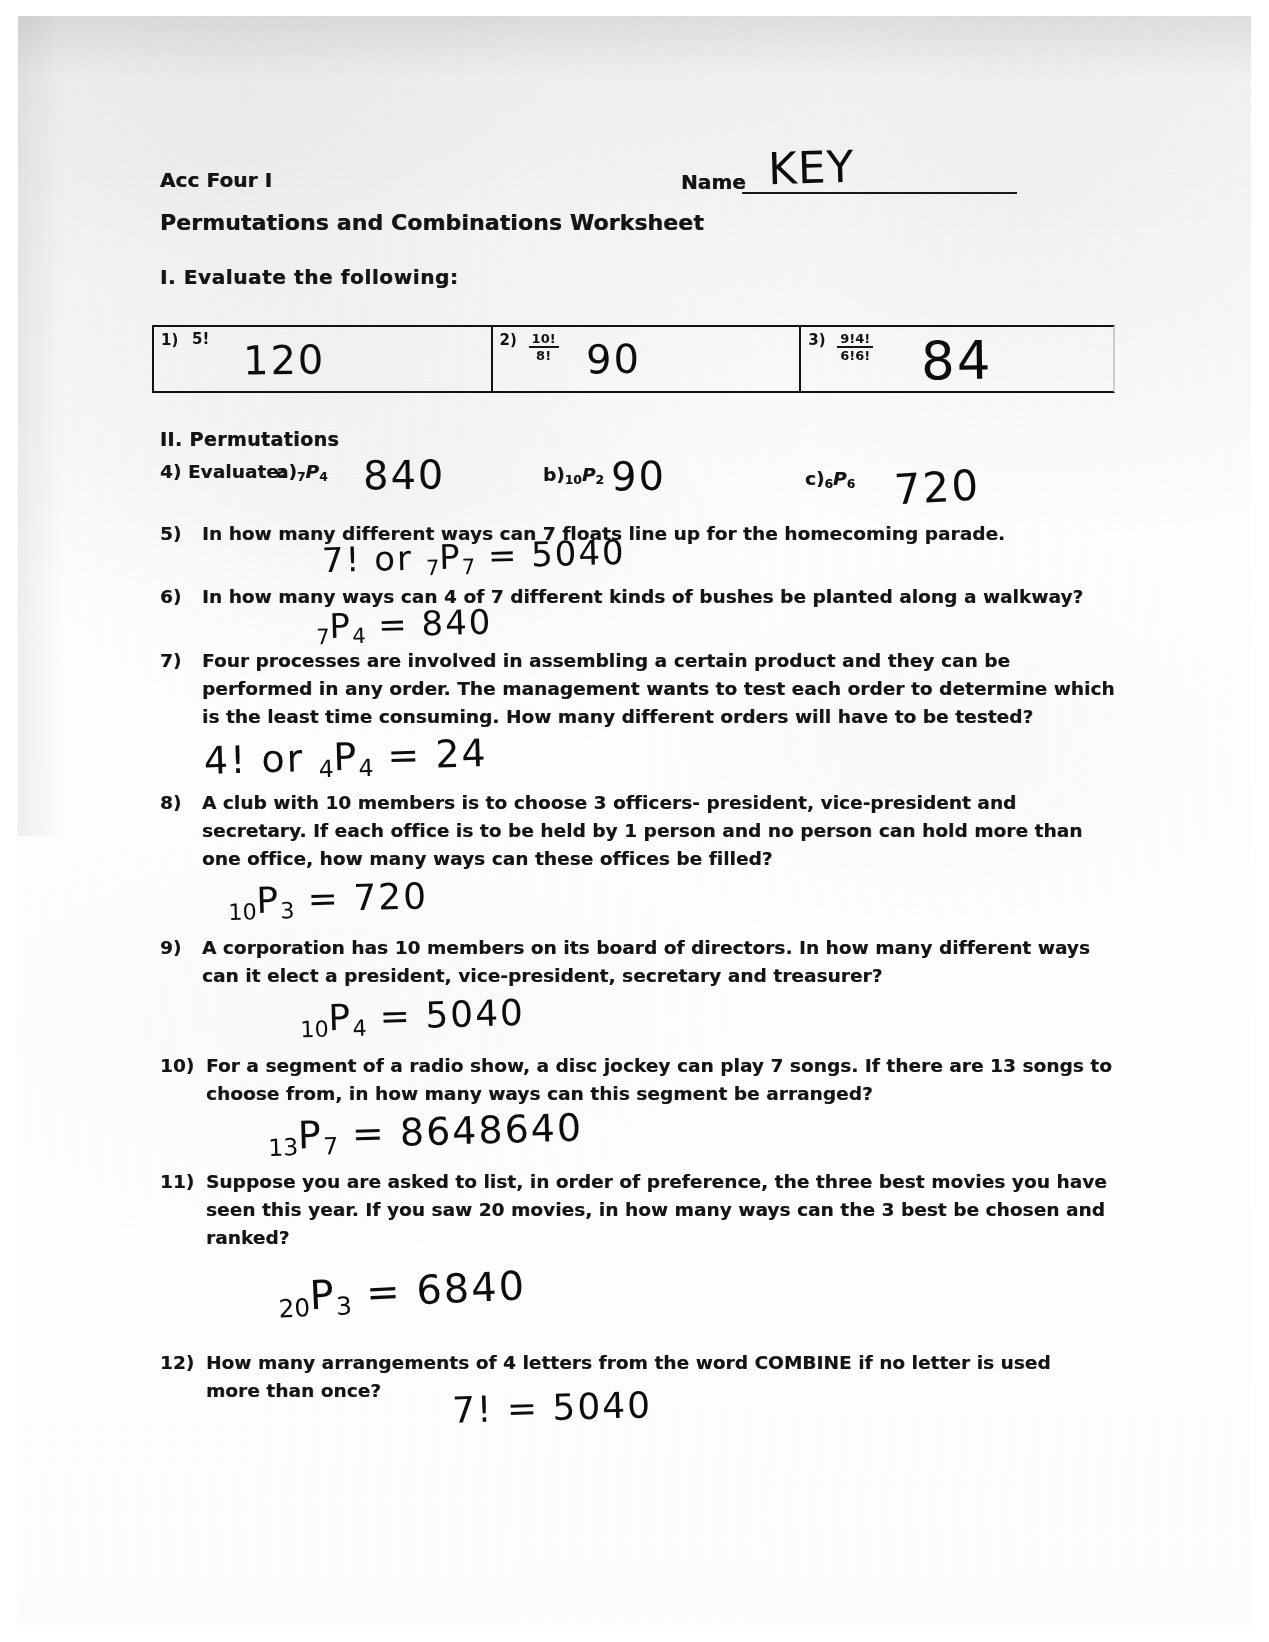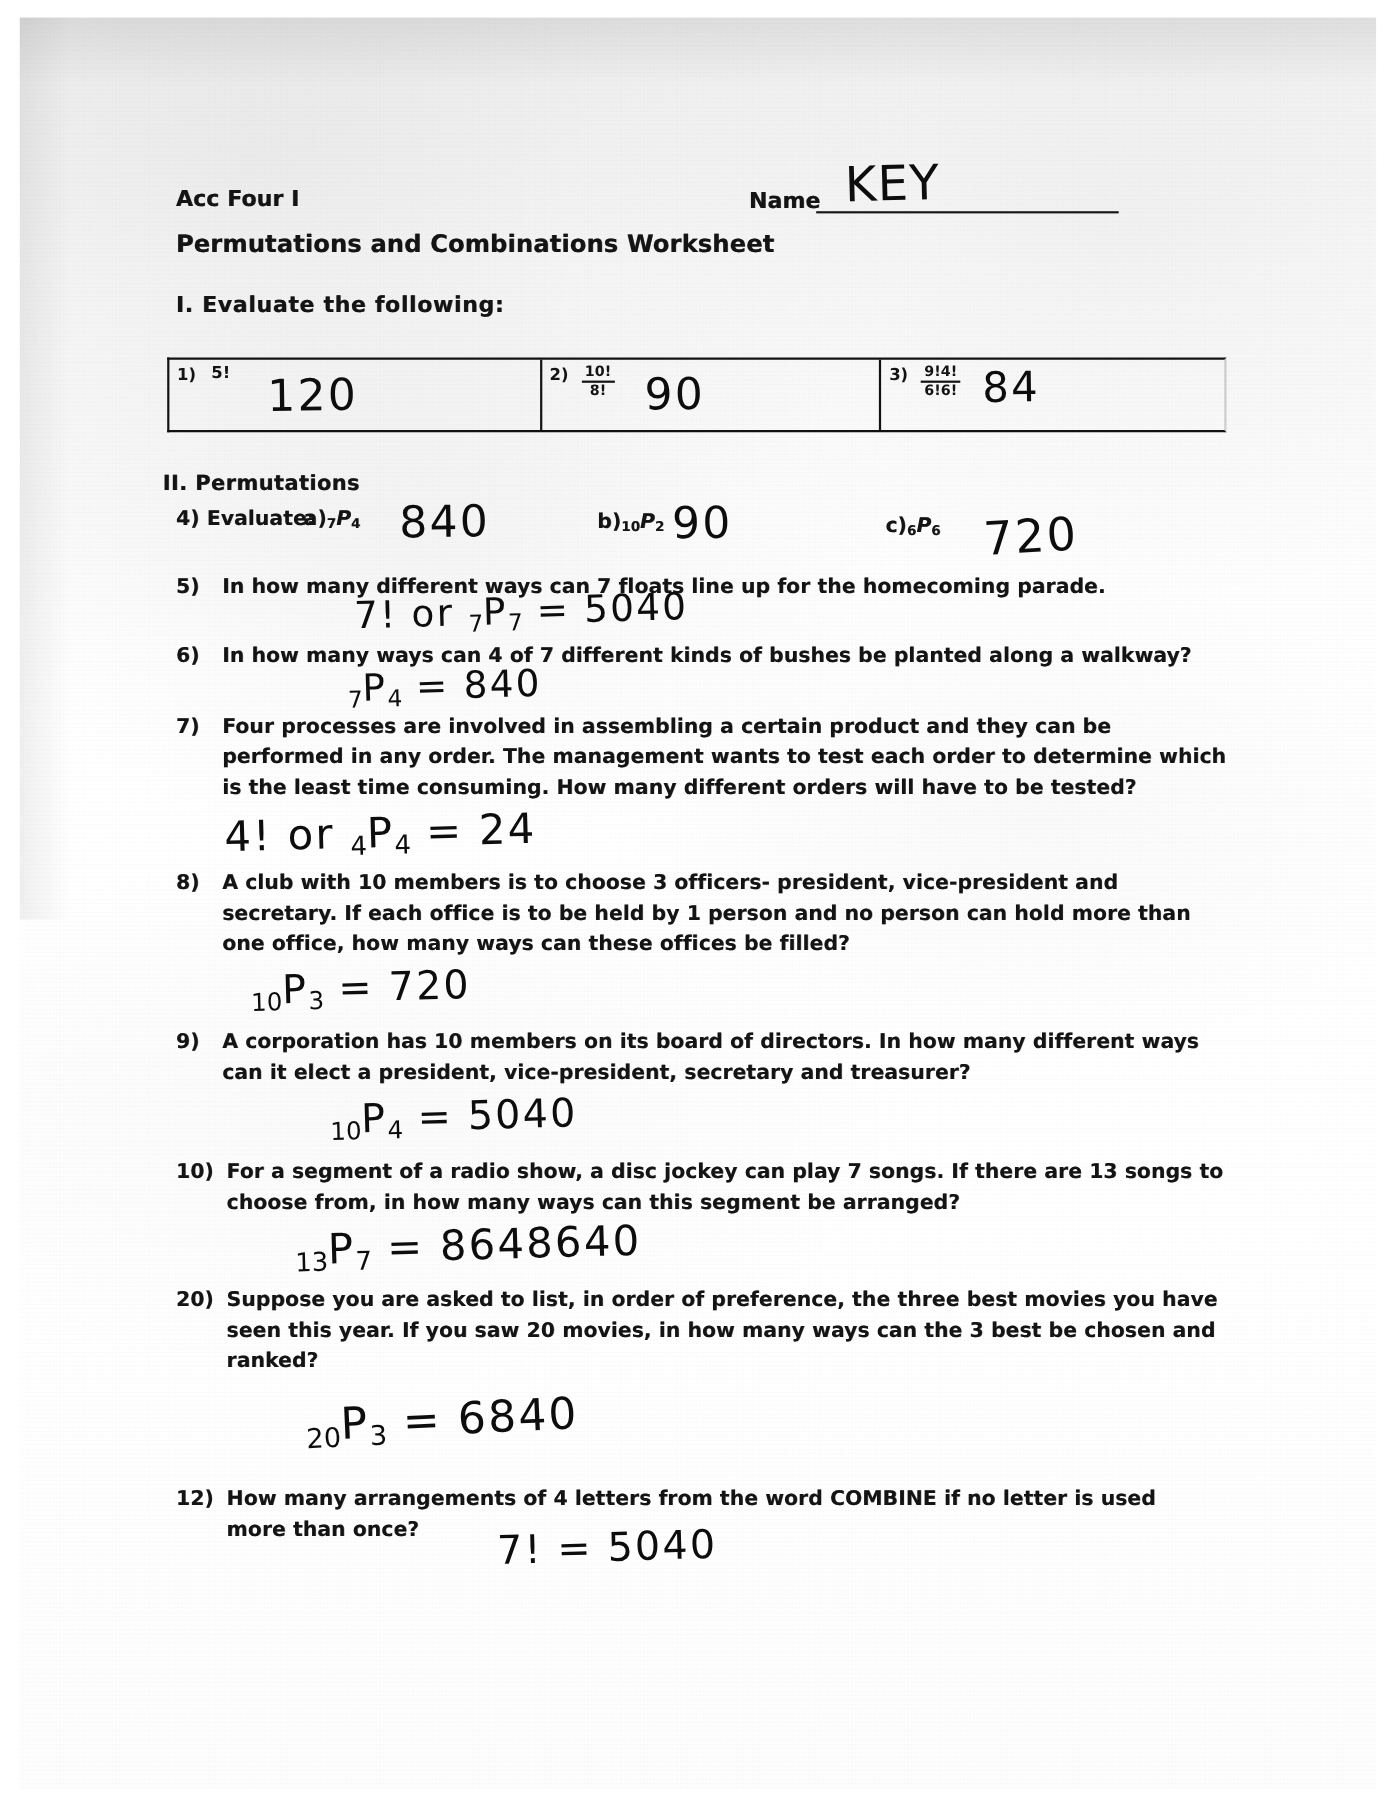--- a/index.html
+++ b/index.html
@@ -68,21 +68,21 @@
 
   #hdr-course   { left: 160px; top: 168px; font-size: 20px; }
   #hdr-title    { left: 160px; top: 198px; font-size: 22px; margin-top: 12px; }
   #hdr-name-lbl { left: 681px; top: 170px; font-size: 20px; }
   #hdr-name-rule {
     position: absolute;
     left: 742px; top: 192px; width: 275px; height: 0;
     border-top: 2.4px solid #1a1a1a;
   }
   #sec1 { left: 160px; top: 265px; font-size: 20px; letter-spacing: 0.6px; }
-  #sec2 { left: 148px; top: 428px; font-size: 19px; letter-spacing: 0.4px; }
+  #sec2 { left: 160px; top: 428px; font-size: 19px; letter-spacing: 0.4px; }
 
   
   #eval-table {
     position: absolute;
     left: 152px;
     top: 325px;
     width: 963px;
     height: 68px;
     border: 2.6px solid #121212;
     border-right-color: rgba(18,18,18,0.18);
@@ -144,21 +144,21 @@
   }
   .tilt1 { transform: rotate(-1.6deg); }
   .tilt2 { transform: rotate(-2.6deg); }
   .tilt3 { transform: rotate(-0.8deg); }
   .tilt4 { transform: rotate(-3.4deg); }
 
   #hw-name { left: 768px; top: 142px; font-size: 44px; letter-spacing: 1px; }
 
   #hw-1 { left: 243px; top: 337px; font-size: 40px; }
   #hw-2 { left: 586px; top: 336px; font-size: 40px; }
-  #hw-3 { left: 893px; top: 330px; font-size: 38px; }
+  #hw-3 { left: 921px; top: 330px; font-size: 53px; }
 
   
   #hw-4a { left: 363px; top: 452px; font-size: 40px; }
   #hw-4b { left: 611px; top: 453px; font-size: 40px; }
   #hw-4c { left: 894px; top: 463px; font-size: 42px; }
 
   #hw-5 { left: 322px; top: 536px; font-size: 34px; }
   #hw-6 { left: 316px; top: 604px; font-size: 34px; }
   #hw-7 { left: 204px; top: 735px; font-size: 38px; }
   #hw-8 { left: 228px; top: 878px; font-size: 36px; }
@@ -320,21 +320,21 @@
 <div class="qblock" id="q10">
   <span class="qnum">10)</span>
   <span class="qtext wrapline">For a segment of a radio show, a disc jockey can play 7 songs.  If there are 13 songs to choose from, in how many ways can this segment be arranged?</span>
 </div>
 <div class="hand tilt1" id="hw-10">
   <span><sub>13</sub><span>P</span><sub>7</sub></span>
   <span>= 8648640</span>
 </div>
 
 <div class="qblock" id="q11">
-  <span class="qnum">20)</span>
+  <span class="qnum">11)</span>
   <span class="qtext wrapline">Suppose you are asked to list, in order of preference, the three best movies you have seen this year.  If you saw 20 movies, in how many ways can the 3 best be chosen and ranked?</span>
 </div>
 <div class="hand tilt2" id="hw-11">
   <span><sub>20</sub><span>P</span><sub>3</sub></span>
   <span>= 6840</span>
 </div>
 
 <div class="qblock" id="q12">
   <span class="qnum">12)</span>
   <span class="qtext wrapline">How many arrangements of 4 letters from the word COMBINE if no letter is used more than once?</span>

